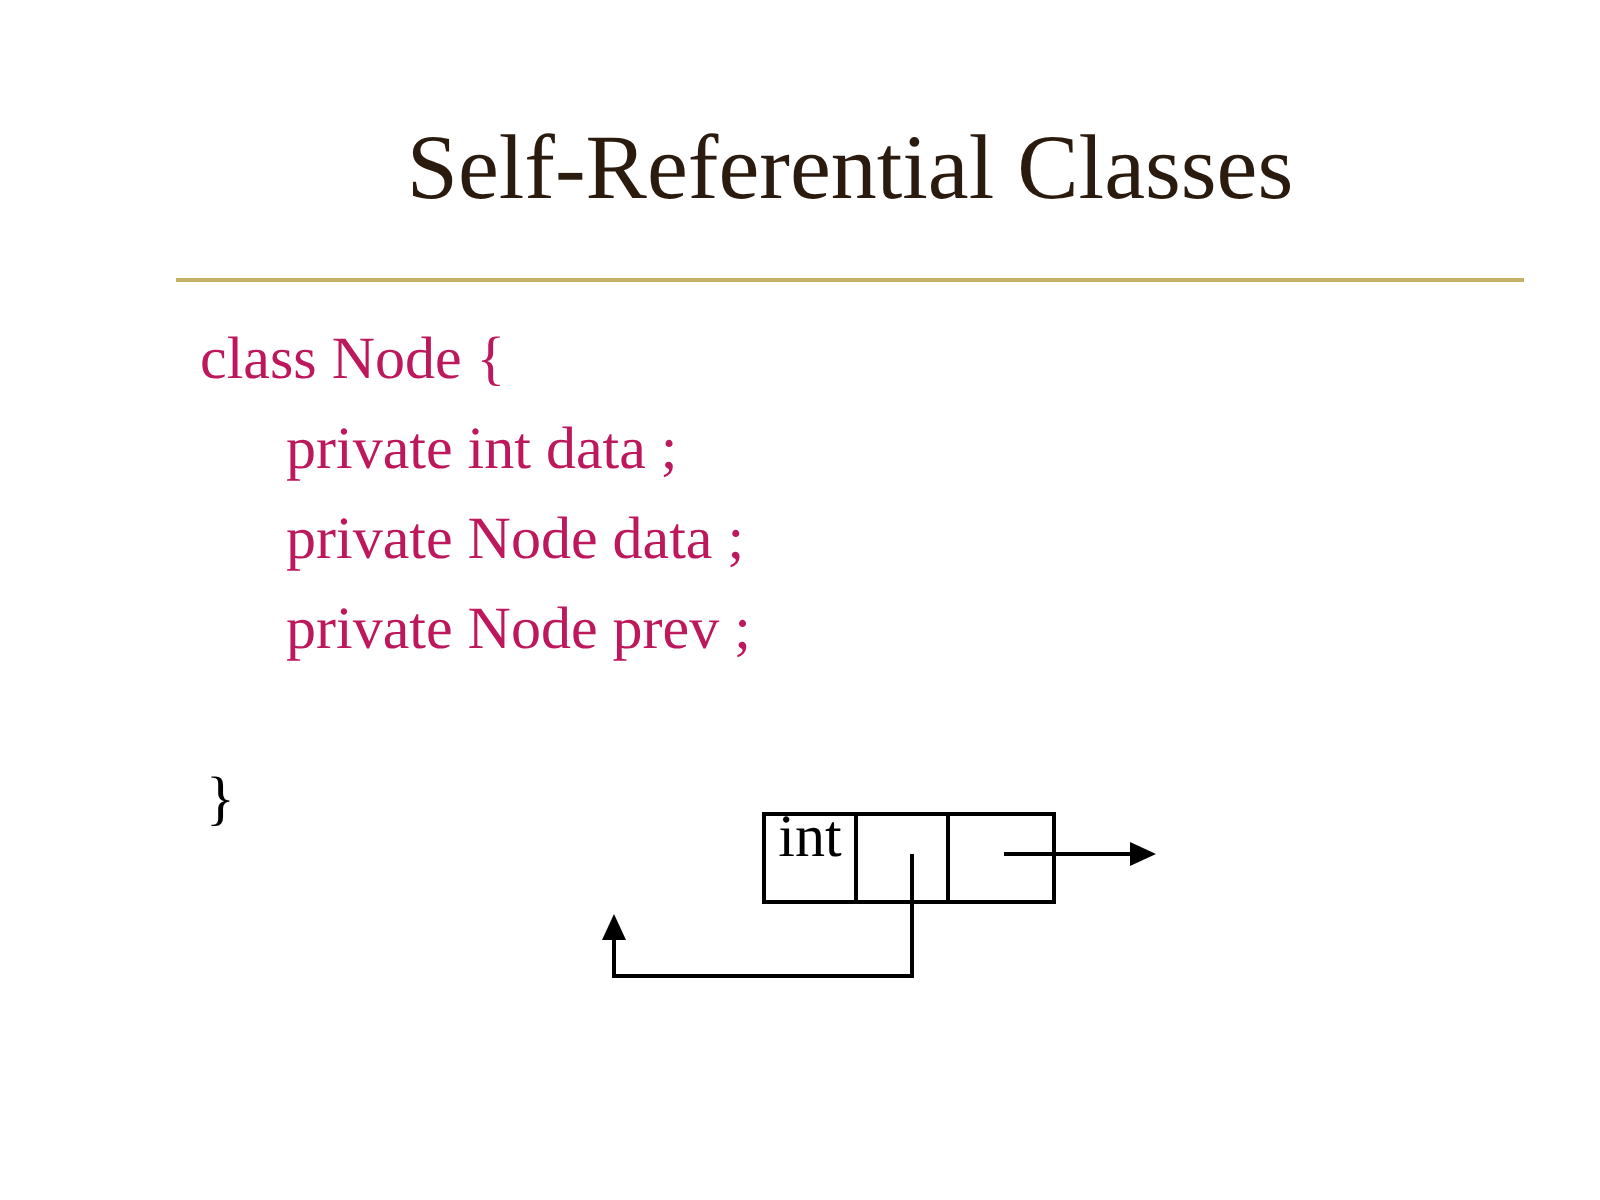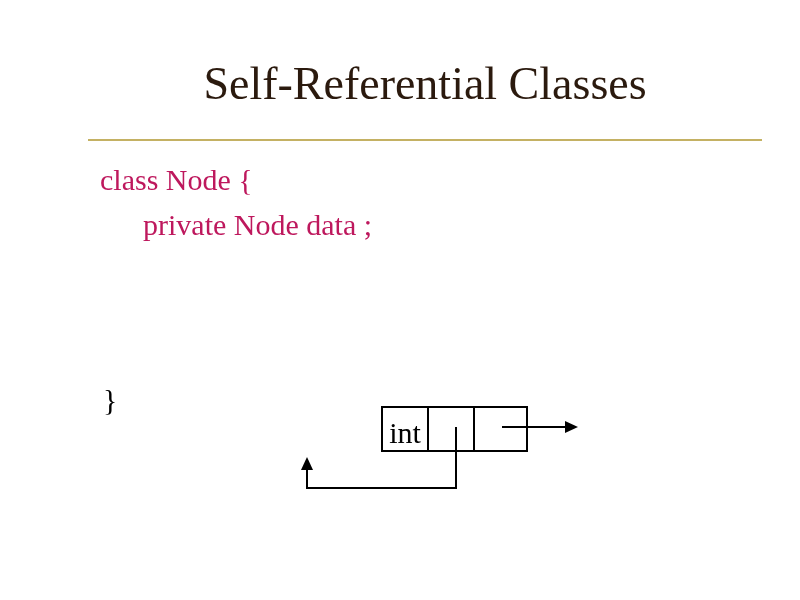--- a/index.html
+++ b/index.html
@@ -73,21 +73,21 @@
     display: flex;
     align-items: flex-end;
     justify-content: center;
   }
   .node-cell.c1 { flex: 0 0 46px; border-right: 2px solid #000000; }
   .node-cell.c2 { flex: 0 0 46px; border-right: 2px solid #000000; }
   .node-cell.c3 { flex: 1 1 auto; }
   .node-cell .cell-label {
     font-size: 30px;
     line-height: 1;
-    padding-bottom: 2px;
+    padding-bottom: 16px;
     color: #000000;
   }
   .arrows-layer {
     position: absolute;
     left: 0;
     top: 0;
     width: 800px;
     height: 600px;
     pointer-events: none;
   }
@@ -96,21 +96,23 @@
 <body>
 
 <div class="slide">
 
   <div class="slide-title">Self-Referential Classes</div>
 
   <div class="title-rule"></div>
 
   <div class="code-block">
     <div class="code-line">class Node {</div>
+    <div class="code-line indent">private int data ;</div>
     <div class="code-line indent">private Node data ;</div>
+    <div class="code-line indent">private Node prev ;</div>
   </div>
 
   <div class="closing-brace">}</div>
 
   <div class="node-box">
     <div class="node-cell c1">
       <span class="cell-label">int</span>
     </div>
     <div class="node-cell c2">
       <span class="cell-label"></span>

